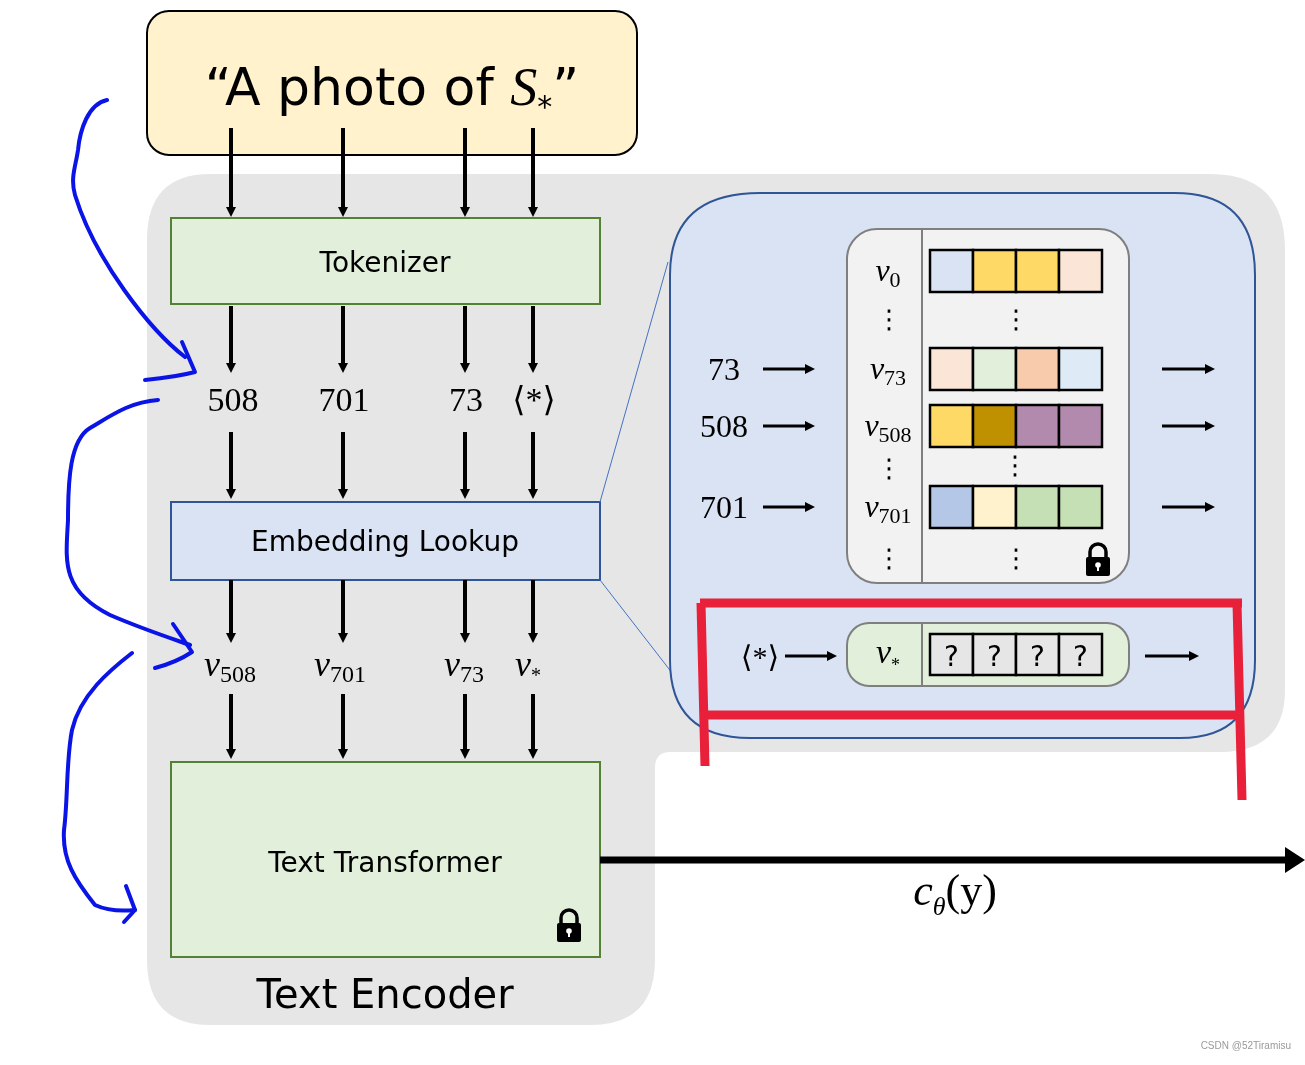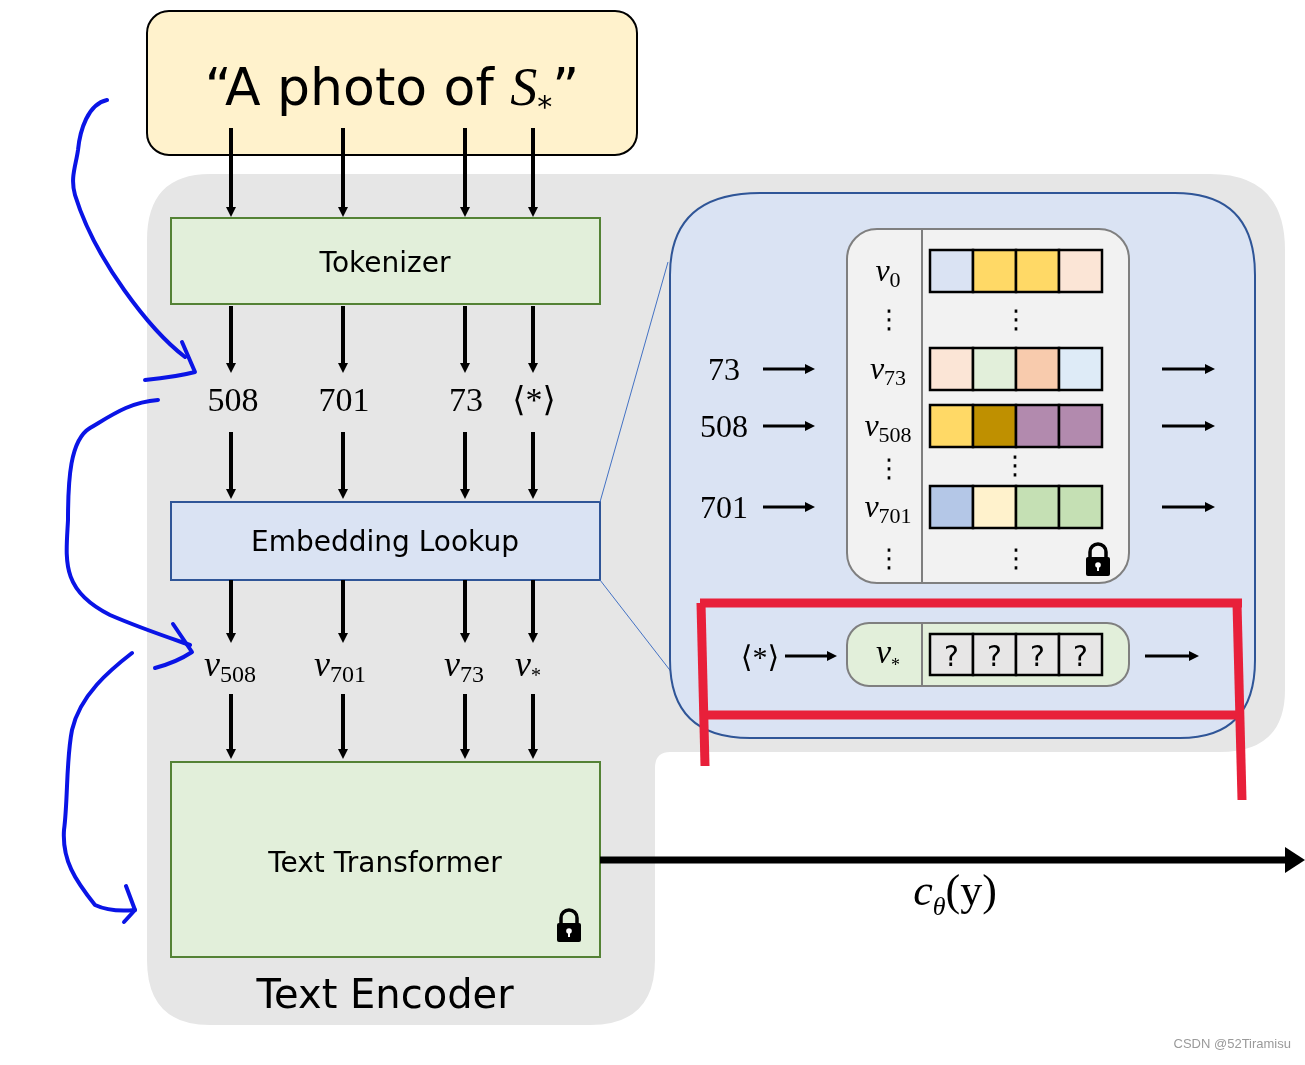--- a/index.html
+++ b/index.html
@@ -1,21 +1,21 @@
 <!DOCTYPE html>
 <html><head>
 <meta charset="utf-8">
 <style>
   html, body { margin:0; padding:0; background:#ffffff; }
   body { width:1305px; height:1065px; position:relative; overflow:hidden; font-family:"Liberation Sans", sans-serif; }
   svg#diagram { position:absolute; left:0; top:0; }
   .sans { font-family:"DejaVu Sans", "Liberation Sans", sans-serif; }
   .serif { font-family:"Liberation Serif", "DejaVu Serif", serif; }
   .ital { font-style:italic; }
-  #watermark { position:absolute; right:14px; bottom:14px; font-family:"Liberation Sans", sans-serif; font-size:13px; color:#9a9a9a; }
+  #watermark { position:absolute; right:14px; bottom:14px; font-family:"Liberation Sans", sans-serif; font-size:10px; color:#9a9a9a; }
 </style>
 </head>
 <body>
 
 <svg id="diagram" width="1305" height="1065" viewBox="0 0 1305 1065" xmlns="http://www.w3.org/2000/svg">
   <defs>
     <marker id="ah" markerWidth="10" markerHeight="10" refX="5" refY="5" orient="auto" markerUnits="userSpaceOnUse" viewBox="0 0 10 10">
       <path d="M0,0 L10,5 L0,10 z" fill="#000"></path>
     </marker>
   </defs>

